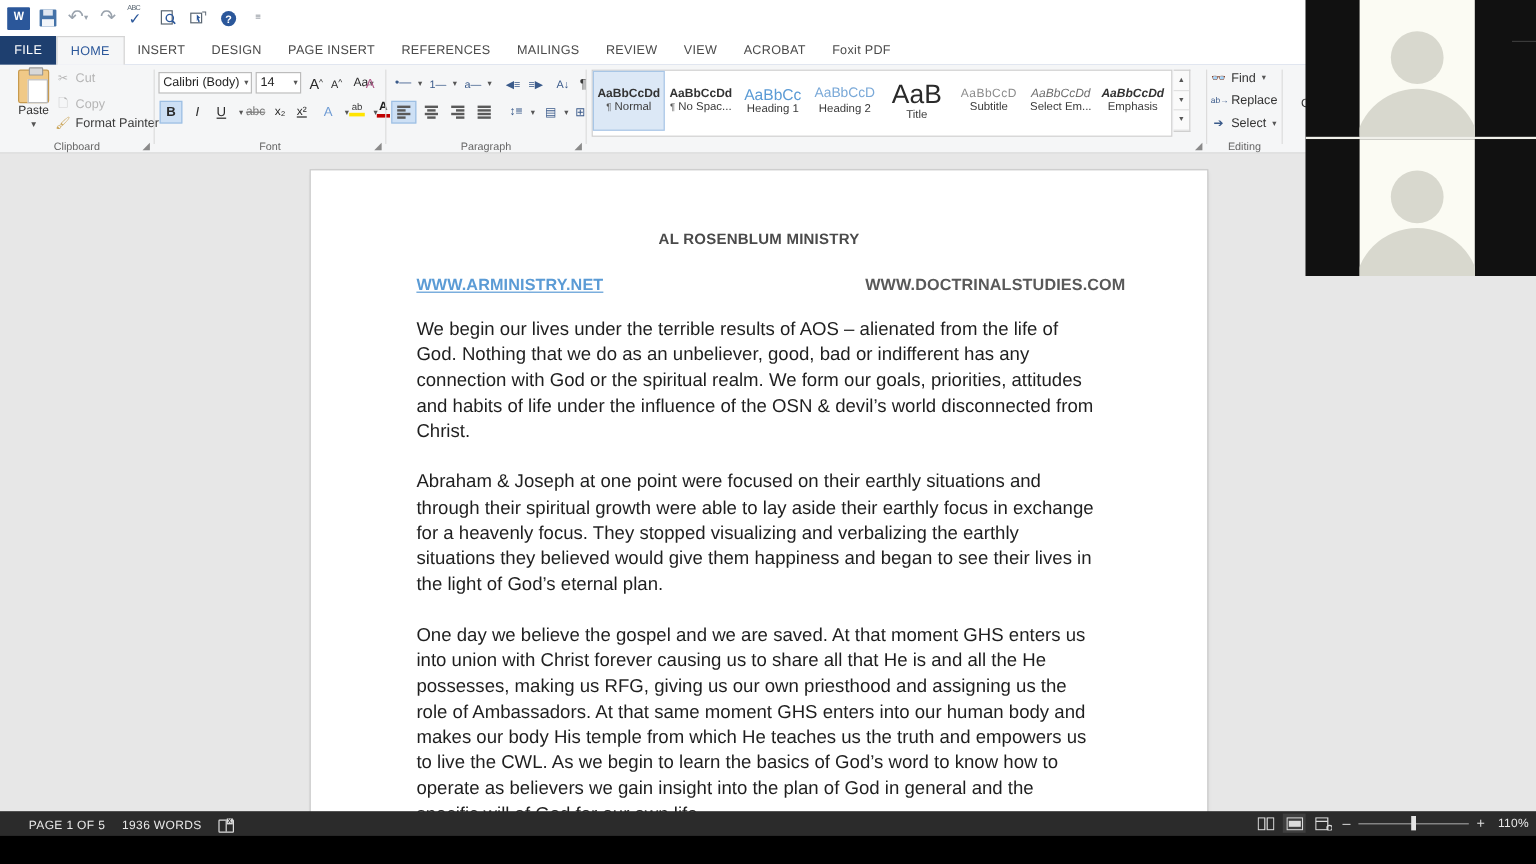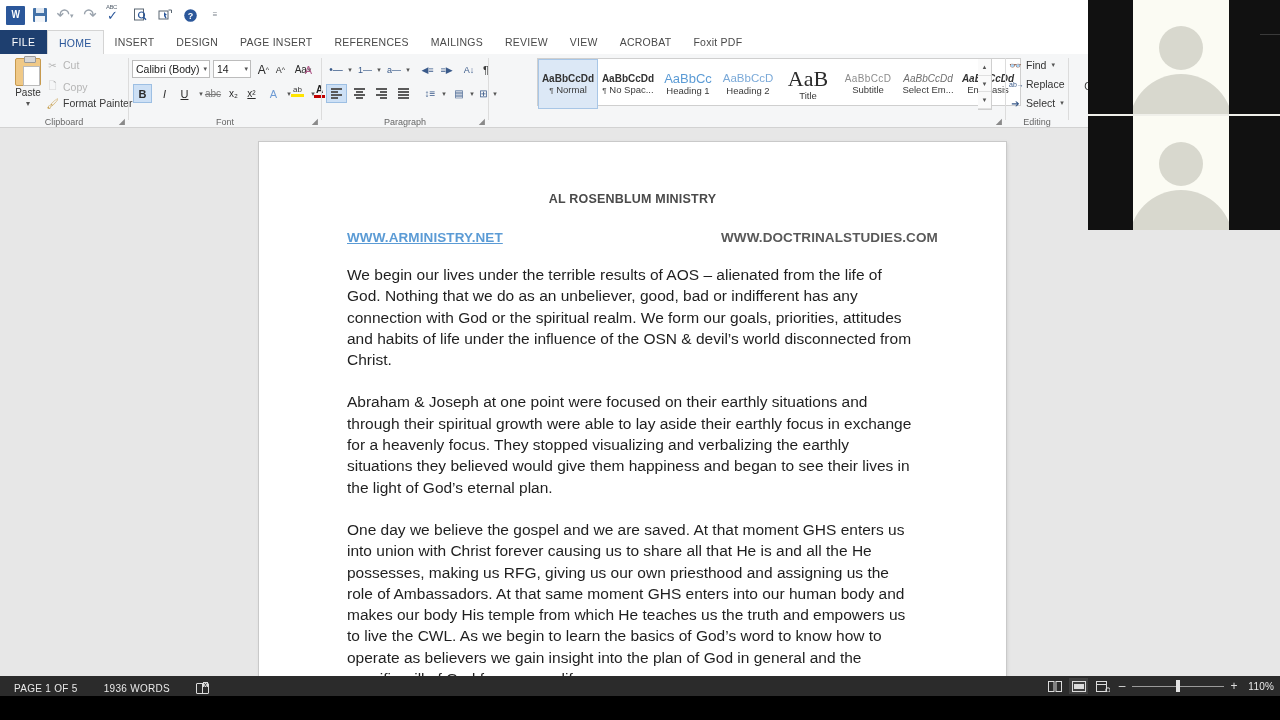--- a/index.html
+++ b/index.html
@@ -133,22 +133,22 @@
     position: absolute; height: 19px; display: flex; align-items: center;
     justify-content: center; color: #3a5a8a;
   }
   .pbtn.sel { background: #cde0f5; border: 1px solid #9dbfe3; }
   .lines { display: flex; flex-direction: column; gap: 1.5px; }
   .lines i { display: block; height: 1.5px; background: #5a5a5a; }
 
   
   #g-styles { left: 489px; width: 516px; }
   .style-gallery {
-    position: absolute; left: 4px; top: 4px; width: 484px; height: 48px;
-    border: 1px solid #cfcfcf; background: #fff; display: flex; margin-left: 44px;
+    position: absolute; left: 4px; top: 4px; width: 484px; height: 56px;
+    border: 1px solid #cfcfcf; background: #fff; display: flex;
   }
   .style-item {
     width: 60px; height: 50px; display: flex; flex-direction: column;
     align-items: center; justify-content: center; gap: 1px; position: relative;
   }
   .style-item.sel { background: #dce8f6; border: 1px solid #a8c6e6; }
   .style-prev { font-size: 10.5px; color: #333; white-space: nowrap; line-height: 1; }
   .style-name { font-size: 9.5px; color: #3a3a3a; white-space: nowrap; line-height: 1; }
   .style-name .pmark { font-size: 8px; color: #555; }
   .gallery-scroll {
@@ -204,21 +204,21 @@
     position: absolute; left: 88px; top: 122px; width: 570px;
     font-size: 15.5px; line-height: 21.3px; color: #1f1f1f;
   }
   .body-text p { margin: 0 0 21px 0; }
 
   
   .statusbar {
     position: absolute; bottom: 24px; left: 0; width: 1280px; height: 20px;
     background: #2b2b2b; color: #e9e9e9; font-size: 10px;
   }
-  .sb-left { position: absolute; left: 14px; top: 0; height: 24px; display: flex; align-items: center; gap: 26px; }
+  .sb-left { position: absolute; left: 24px; top: 0; height: 24px; display: flex; align-items: center; gap: 14px; }
   .sb-item { display: flex; align-items: center; letter-spacing: 0.3px; }
   .proof-ico {
     width: 13px; height: 11px; border: 1px solid #dcdcdc; position: relative; border-radius: 1px;
   }
   .proof-ico::before { content:""; position:absolute; left:5px; top:0; width:1px; height:9px; background:#dcdcdc; }
   .proof-ico::after { content:"x"; position:absolute; right:0px; top:-2px; font-size:7px; color:#2b2b2b; background:#dcdcdc;
     width:5px; height:5px; line-height:5px; text-align:center; }
   .sb-right { position: absolute; right: 6px; top: 0; height: 20px; display: flex; align-items: center; gap: 5px; }
   .view-btn {
     width: 19px; height: 16px; display: flex; align-items: center; justify-content: center;
@@ -524,21 +524,21 @@
         </div>
         <div class="style-item">
           <span class="style-prev" style="color:#5b9bd5;font-size:13px;">AaBbCc</span>
           <span class="style-name">Heading 1</span>
         </div>
         <div class="style-item">
           <span class="style-prev" style="color:#7aa9d8;font-size:11.5px;">AaBbCcD</span>
           <span class="style-name">Heading 2</span>
         </div>
         <div class="style-item">
-          <span class="style-prev" style="font-size:22px;color:#2a2a2a;line-height:22px;font-family:Liberation Serif, serif;">AaB</span>
+          <span class="style-prev" style="font-size:22px;color:#2a2a2a;line-height:22px;">AaB</span>
           <span class="style-name">Title</span>
         </div>
         <div class="style-item">
           <span class="style-prev" style="color:#8c8c8c;font-size:10px;letter-spacing:0.4px;">AaBbCcD</span>
           <span class="style-name">Subtitle</span>
         </div>
         <div class="style-item">
           <span class="style-prev" style="font-style:italic;color:#6e6e6e;font-size:10px;">AaBbCcDd</span>
           <span class="style-name">Select Em...</span>
         </div>

